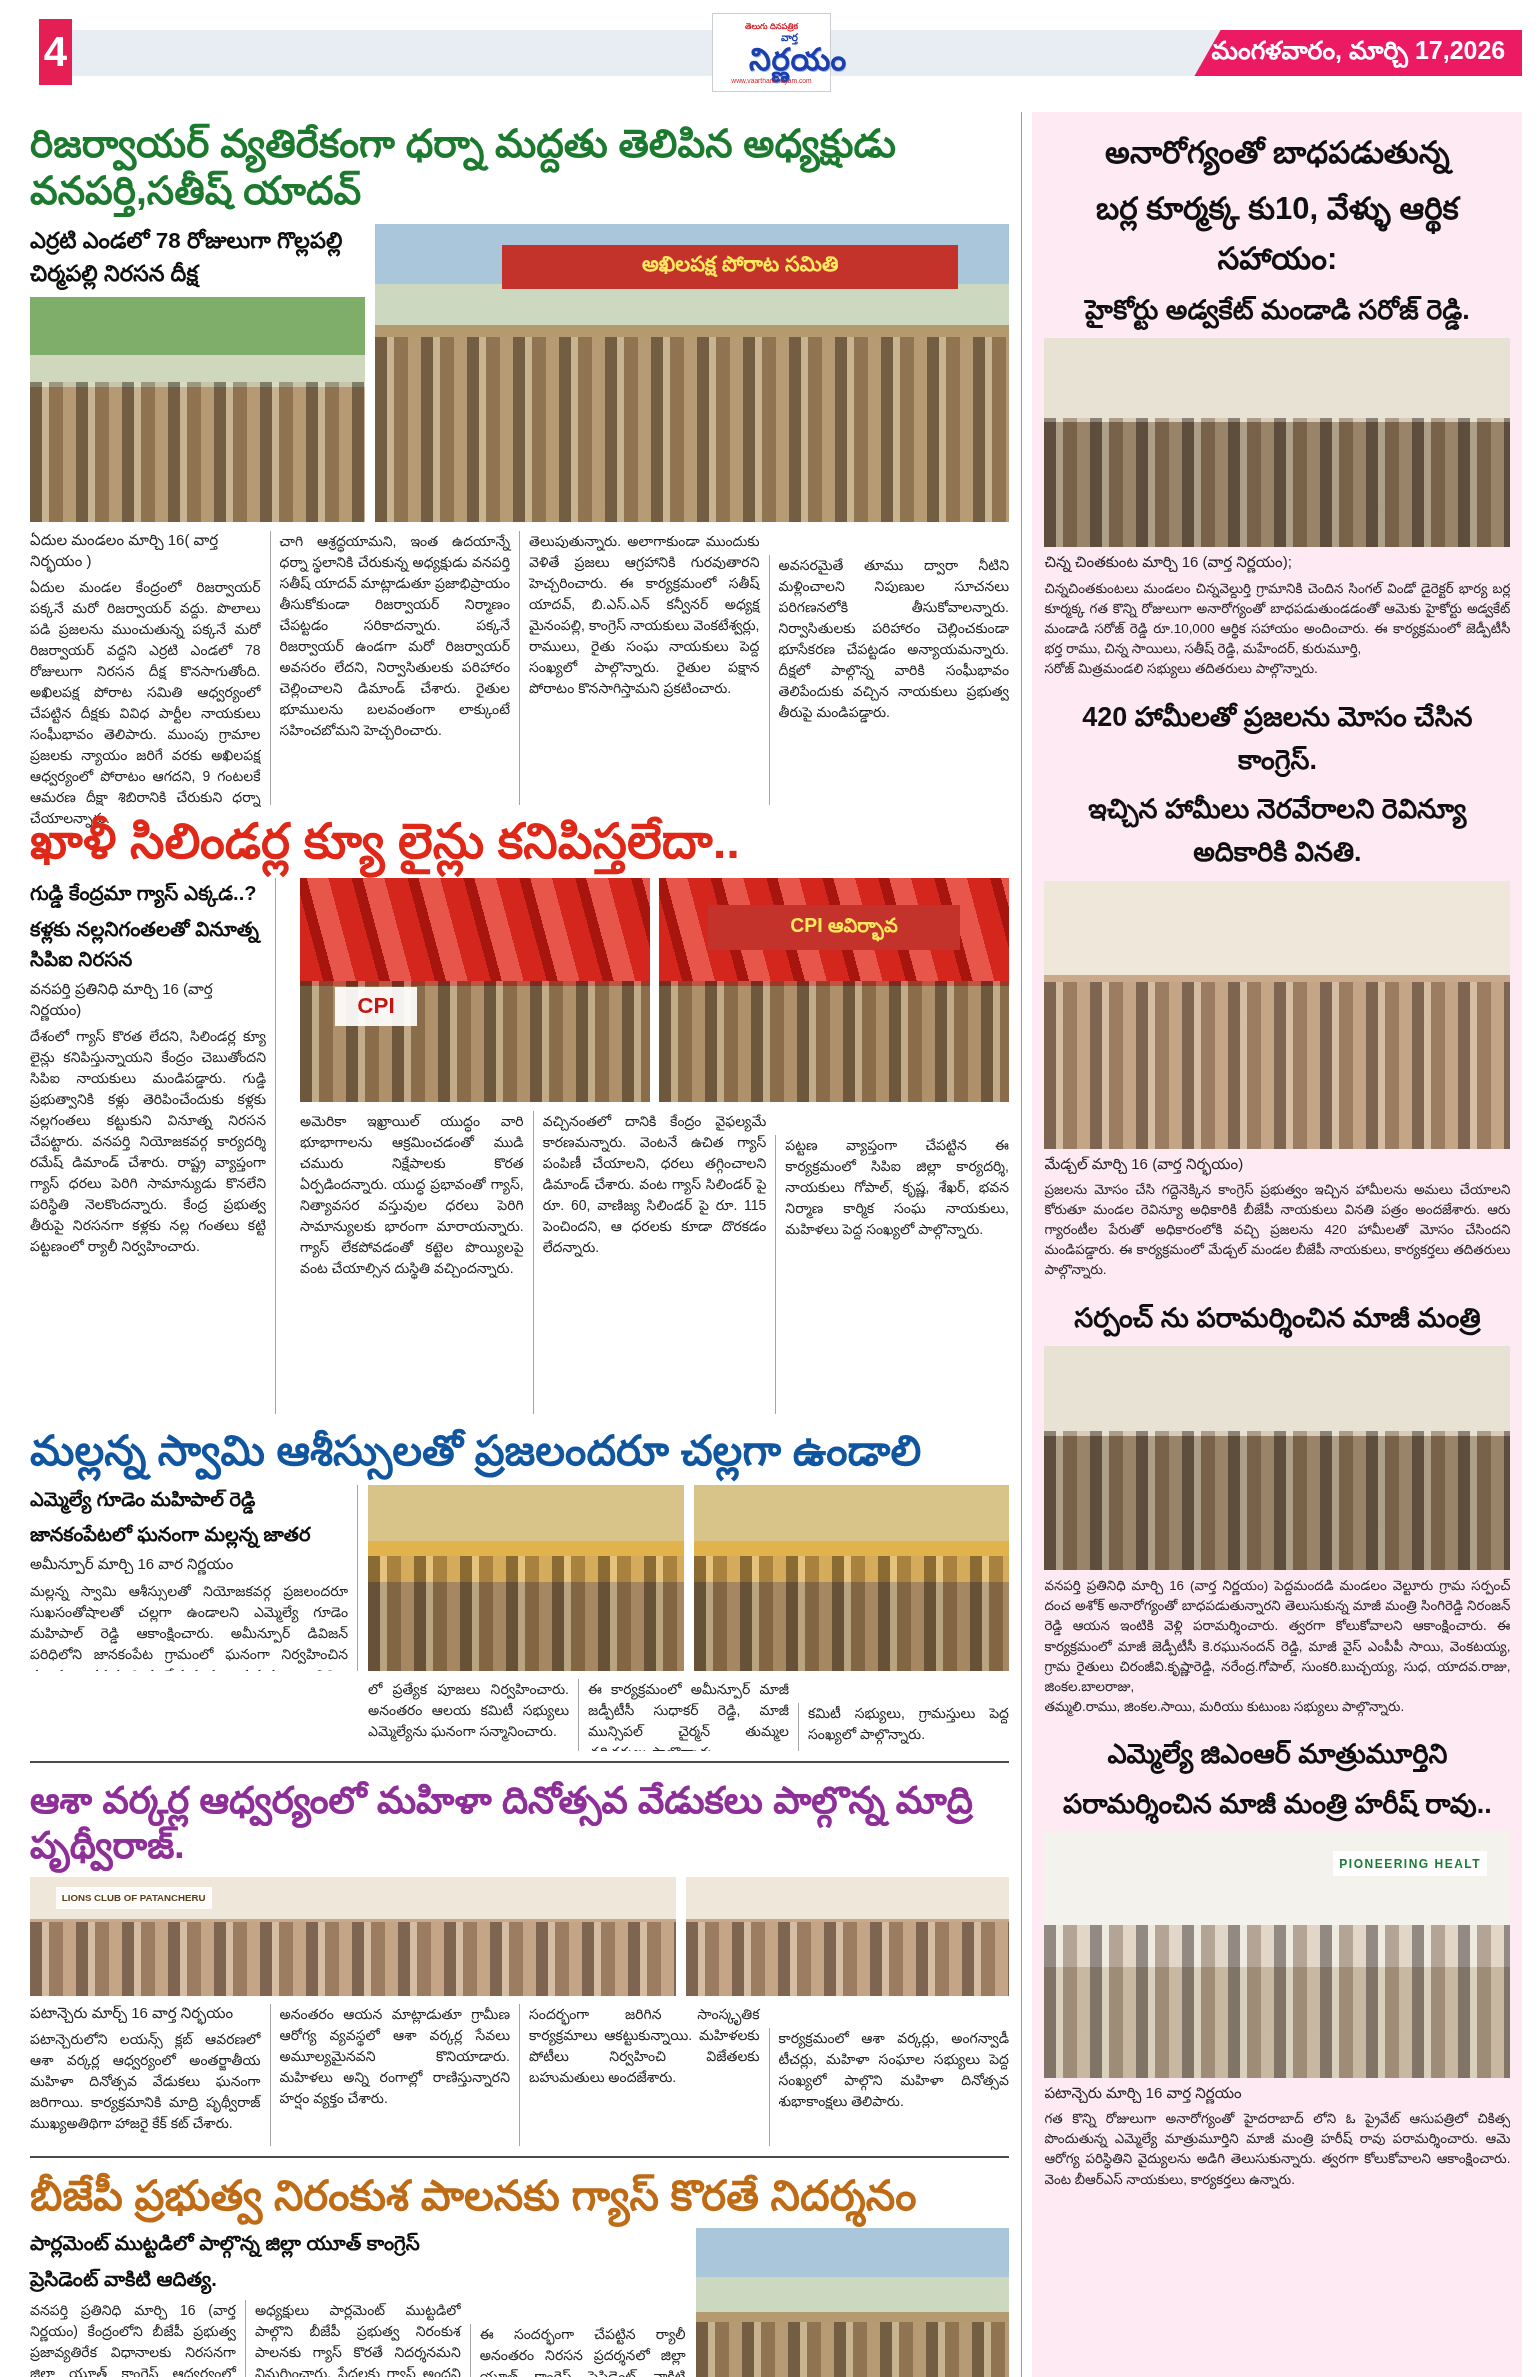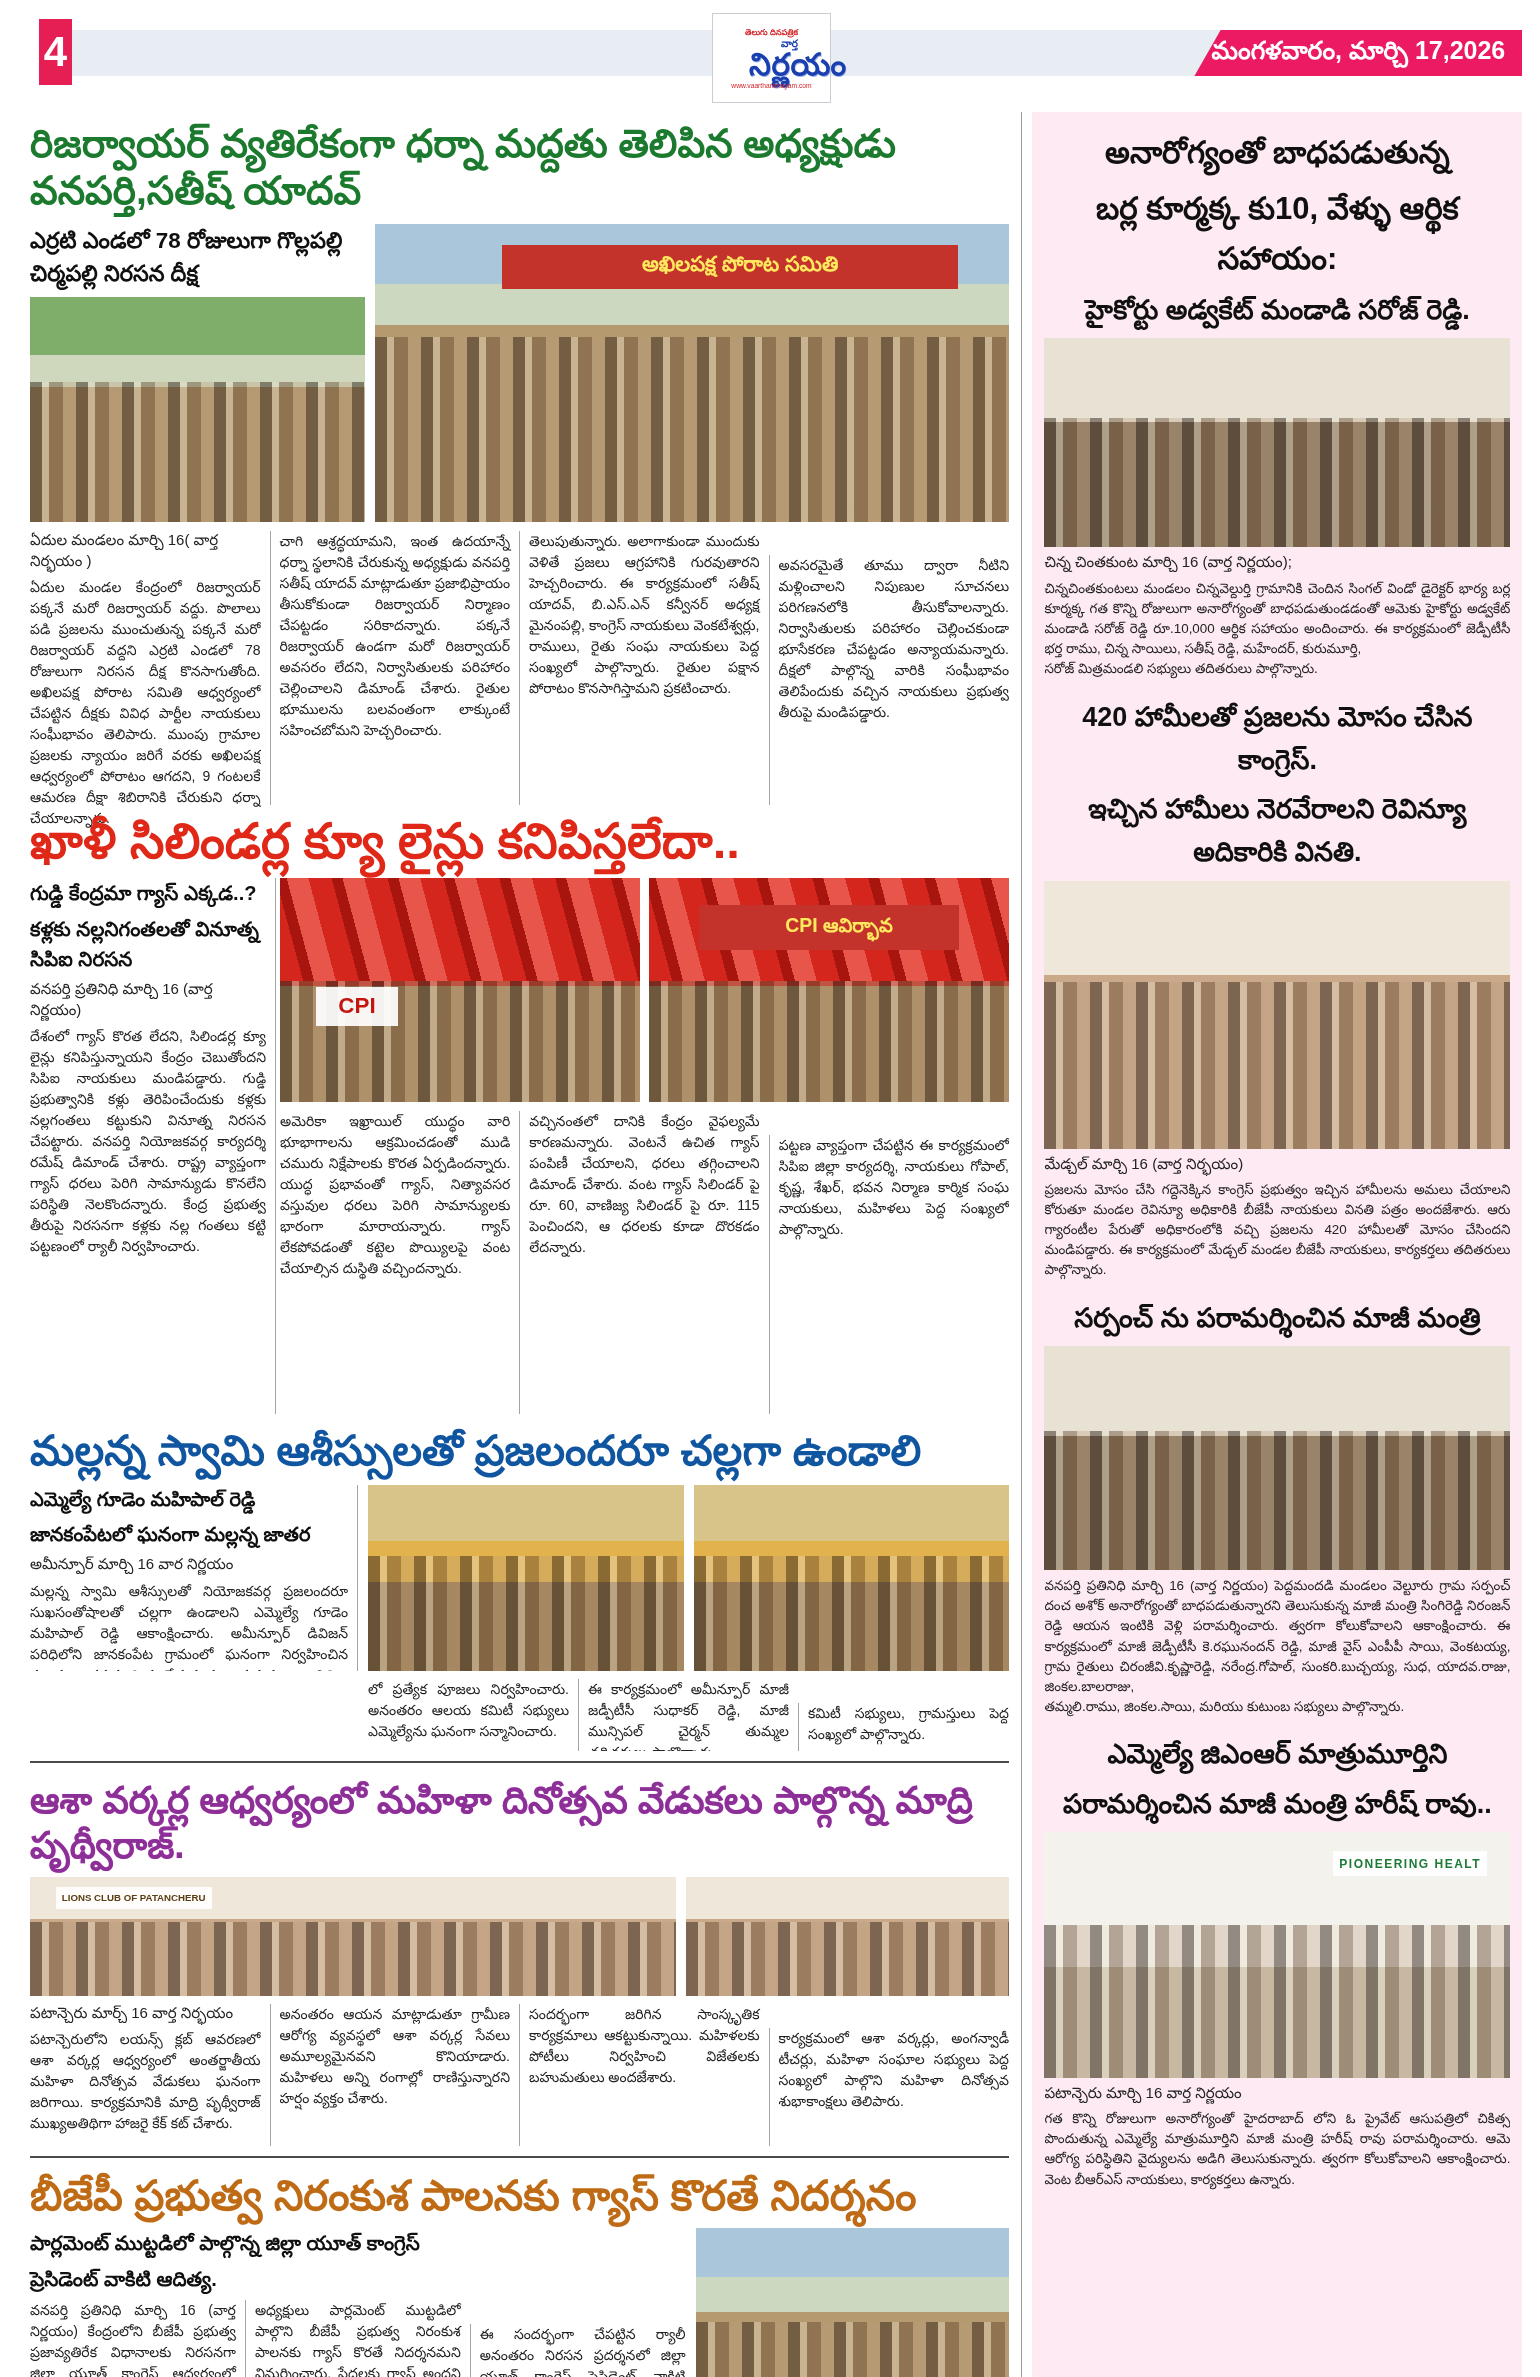--- a/index.html
+++ b/index.html
@@ -16,21 +16,21 @@
   .mh-bar {
     position: absolute; left: 71px; right: 18.6px; top: 30px; height: 46px;
     background: #e7edf3;
   }
   .page-num {
     position: absolute; left: 39px; top: 19.4px; width: 33px; height: 66px;
     background: #e51e54; color: #fff; font-size: 42px; font-weight: bold;
     display: flex; align-items: center; justify-content: center;
   }
   .logo-box {
-    position: absolute; left: 712px; top: 13.4px; width: 119px; height: 90px;
+    position: absolute; left: 712px; top: 13.4px; width: 119px; height: 79px;
     background: #fff; border: 0.7px solid #caced4; text-align: center;
     display: flex; flex-direction: column; justify-content: center; z-index: 2;
   }
   .logo-top { color: #d42327; font-size: 8.2px; font-weight: bold; }
   .logo-main { line-height: 1.0; padding-left: 36px; }
   .logo-tag { color: #1a3fae; font-size: 10.4px; font-weight: bold; display: block; }
   .logo-name {
     color: #1a3fae; font-size: 31px; font-weight: bold; letter-spacing: 0.7px;
     text-shadow: 0.7px 0.7px 0 #9db2e8; display: block;
   }
@@ -142,21 +142,21 @@
             <div class="bodytxt">ఏదుల మండల కేంద్రంలో రిజర్వాయర్ పక్కనే మరో రిజర్వాయర్ వద్దు. పొలాలు పడి ప్రజలను ముంచుతున్న పక్కనే మరో రిజర్వాయర్ వద్దని ఎర్రటి ఎండలో 78 రోజులుగా నిరసన దీక్ష కొనసాగుతోంది. అఖిలపక్ష పోరాట సమితి ఆధ్వర్యంలో చేపట్టిన దీక్షకు వివిధ పార్టీల నాయకులు సంఘీభావం తెలిపారు. ముంపు గ్రామాల ప్రజలకు న్యాయం జరిగే వరకు అఖిలపక్ష ఆధ్వర్యంలో పోరాటం ఆగదని, 9 గంటలకే ఆమరణ దీక్షా శిబిరానికి చేరుకుని ధర్నా చేయాలన్నారు.</div>
           </div>
           <div class="bodytxt">చాగి ఆశ్రద్ధయామని, ఇంత ఉదయాన్నే ధర్నా స్థలానికి చేరుకున్న అధ్యక్షుడు వనపర్తి సతీష్ యాదవ్ మాట్లాడుతూ ప్రజాభిప్రాయం తీసుకోకుండా రిజర్వాయర్ నిర్మాణం చేపట్టడం సరికాదన్నారు. పక్కనే రిజర్వాయర్ ఉండగా మరో రిజర్వాయర్ అవసరం లేదని, నిర్వాసితులకు పరిహారం చెల్లించాలని డిమాండ్ చేశారు. రైతుల భూములను బలవంతంగా లాక్కుంటే సహించబోమని హెచ్చరించారు.</div>
           <div class="bodytxt">తెలుపుతున్నారు. అలాగాకుండా ముందుకు వెళితే ప్రజలు ఆగ్రహానికి గురవుతారని హెచ్చరించారు. ఈ కార్యక్రమంలో సతీష్ యాదవ్, బి.ఎస్.ఎన్ కన్వీనర్ అధ్యక్ష మైనంపల్లి, కాంగ్రెస్ నాయకులు వెంకటేశ్వర్లు, రాములు, రైతు సంఘ నాయకులు పెద్ద సంఖ్యలో పాల్గొన్నారు. రైతుల పక్షాన పోరాటం కొనసాగిస్తామని ప్రకటించారు.</div>
           <div class="bodytxt">అవసరమైతే తూము ద్వారా నీటిని మళ్లించాలని నిపుణుల సూచనలు పరిగణనలోకి తీసుకోవాలన్నారు. నిర్వాసితులకు పరిహారం చెల్లించకుండా భూసేకరణ చేపట్టడం అన్యాయమన్నారు. దీక్షలో పాల్గొన్న వారికి సంఘీభావం తెలిపేందుకు వచ్చిన నాయకులు ప్రభుత్వ తీరుపై మండిపడ్డారు.</div>
         </div>
       </section>
 
       <section class="article">
         <h1 class="hl hl-red">ఖాళీ సిలిండర్ల క్యూ లైన్లు కనిపిస్తలేదా..</h1>
-        <div style="display:flex; gap:4px;">
+        <div style="display:flex; gap:24px;">
           <div style="width:246px; border-right:0.7px solid #a4a4a4; padding-right:9px;">
             <div class="subhead" style="font-size:20px;">గుడ్డి కేంద్రమా గ్యాస్ ఎక్కడ..?</div>
             <div class="subhead" style="font-size:20px;">కళ్లకు నల్లనిగంతలతో వినూత్న సిపిఐ నిరసన</div>
             <div class="dateline">వనపర్తి ప్రతినిధి మార్చి 16 (వార్త నిర్ణయం)</div>
             <div class="bodytxt" style="height:388px;">దేశంలో గ్యాస్ కొరత లేదని, సిలిండర్ల క్యూ లైన్లు కనిపిస్తున్నాయని కేంద్రం చెబుతోందని సిపిఐ నాయకులు మండిపడ్డారు. గుడ్డి ప్రభుత్వానికి కళ్లు తెరిపించేందుకు కళ్లకు నల్లగంతలు కట్టుకుని వినూత్న నిరసన చేపట్టారు. వనపర్తి నియోజకవర్గ కార్యదర్శి రమేష్ డిమాండ్ చేశారు. రాష్ట్ర వ్యాప్తంగా గ్యాస్ ధరలు పెరిగి సామాన్యుడు కొనలేని పరిస్థితి నెలకొందన్నారు. కేంద్ర ప్రభుత్వ తీరుపై నిరసనగా కళ్లకు నల్ల గంతలు కట్టి పట్టణంలో ర్యాలీ నిర్వహించారు.</div>
           </div>
           <div style="flex:1;">
             <div style="display:flex; gap:9px; height:224px;">
               <div class="ph ph-red" style="flex:1;">
                 <div class="flags"></div>

